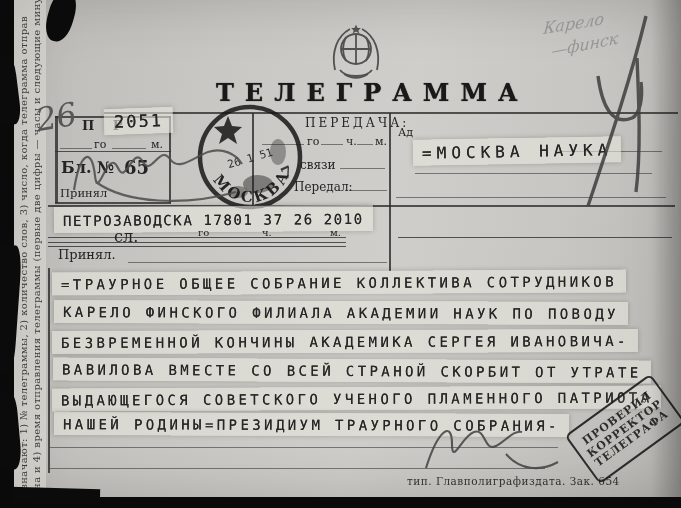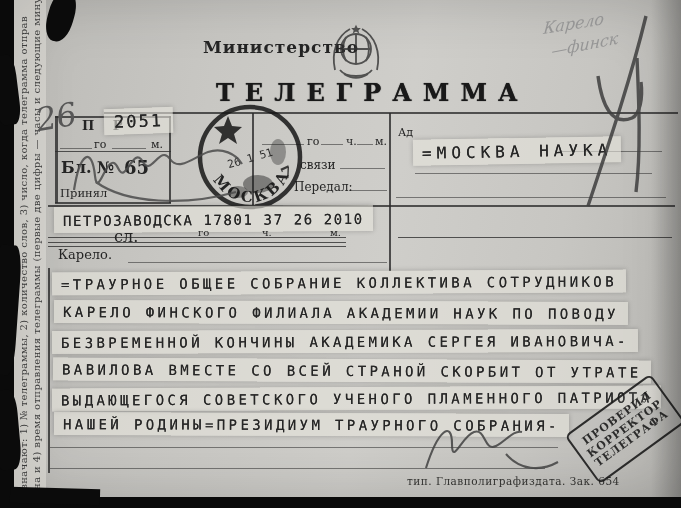--- a/index.html
+++ b/index.html
@@ -39,21 +39,20 @@
 </head>
 <body>
 
 <div id="stage">
   <div id="paper"></div>
   <div class="marginstrip"></div>
 
   <div class="vtext" style="left:18px;top:496px;">означают: 1) № телеграммы, 2) количество слов, 3) число, когда телеграмма отправ</div>
   <div class="vtext" style="left:31px;top:503px;">лена и 4) время отправления телеграммы (первые две цифры — часы и следующие минуты)</div>
 
-  <div class="lbl" style="left:203px;top:37px;font-size:17px;font-weight:bold;letter-spacing:1px;">Министерство</div>
 
   <svg style="left:328px;top:24px;" width="56" height="56" viewBox="0 0 56 56">
     <g stroke="#333" fill="none" stroke-width="1.8" opacity=".8">
       <circle cx="28" cy="25" r="15"></circle>
       <path d="M13,25 H43 M28,10 V40"></path>
       <path d="M18,13 C14,21 14,29 18,37 M38,13 C42,21 42,29 38,37"></path>
       <path d="M7,46 C3,28 9,12 22,5"></path>
       <path d="M49,46 C53,28 47,12 34,5"></path>
       <path d="M12,46 C18,54 38,54 44,46"></path>
       <path d="M16,50 C24,55 32,55 40,50"></path>
@@ -85,20 +84,21 @@
   <div class="hl thin" style="left:60px;top:148px;width:32px;"></div>
   <div class="lbl" style="left:94px;top:138px;font-size:11px;">го</div>
   <div class="hl thin" style="left:112px;top:148px;width:34px;"></div>
   <div class="lbl" style="left:151px;top:138px;font-size:11px;">м.</div>
   <div class="lbl" style="left:61px;top:158px;font-size:16px;font-weight:bold;">Бл. №</div>
   <div class="lbl" style="left:124px;top:157px;font-size:18px;font-weight:bold;">65</div>
   <div class="lbl" style="left:60px;top:186px;font-size:11.5px;">Принял</div>
 
   <div class="pencil" style="left:36px;top:98px;font-size:32px;color:#575757;transform:rotate(-10deg);">26</div>
 
+  <div class="lbl" style="left:305px;top:116px;font-size:12px;letter-spacing:3px;">ПЕРЕДАЧА:</div>
   <div class="hl thin" style="left:262px;top:144px;width:42px;"></div>
   <div class="lbl" style="left:307px;top:135px;font-size:11px;">го</div>
   <div class="hl thin" style="left:321px;top:144px;width:22px;"></div>
   <div class="lbl" style="left:346px;top:135px;font-size:11px;">ч.</div>
   <div class="hl thin" style="left:357px;top:144px;width:16px;"></div>
   <div class="lbl" style="left:375px;top:135px;font-size:11px;">м.</div>
   <div class="lbl" style="left:300px;top:158px;font-size:12px;">связи</div>
   <div class="hl thin" style="left:340px;top:168px;width:45px;"></div>
   <div class="lbl" style="left:294px;top:180px;font-size:12px;">Передал:</div>
   <div class="hl thin" style="left:349px;top:190px;width:38px;"></div>
@@ -132,21 +132,21 @@
   </div>
 
   <div class="hl" style="left:48px;top:237px;width:298px;height:1.4px;"></div>
   <div class="lbl" style="left:114px;top:227px;font-size:16px;">сл.</div>
   <div class="lbl" style="left:198px;top:227px;font-size:10px;">го</div>
   <div class="lbl" style="left:262px;top:227px;font-size:10px;">ч.</div>
   <div class="lbl" style="left:330px;top:227px;font-size:10px;">м.</div>
   <div class="hl" style="left:398px;top:237px;width:274px;height:1.4px;"></div>
   <div class="hl" style="left:48px;top:242px;width:298px;height:1.4px;"></div>
   <div class="hl" style="left:48px;top:246px;width:298px;height:1.4px;"></div>
-  <div class="lbl" style="left:58px;top:247px;font-size:13px;">Карело.</div>
+  <div class="lbl" style="left:58px;top:247px;font-size:13px;">Принял.</div>
   <div class="hl thin" style="left:128px;top:262px;width:259px;"></div>
 
   <div class="vl" style="left:48px;top:268px;height:205px;"></div>
 
   <div class="tape msgline typed" style="left:52px;top:271px;transform:rotate(-.3deg);">=ТРАУРНОЕ ОБЩЕЕ СОБРАНИЕ КОЛЛЕКТИВА СОТРУДНИКОВ</div>
   <div class="tape msgline typed" style="left:54px;top:301px;transform:rotate(.2deg);">КАРЕЛО ФИНСКОГО ФИЛИАЛА АКАДЕМИИ НАУК ПО ПОВОДУ</div>
   <div class="tape msgline typed" style="left:52px;top:330px;transform:rotate(-.2deg);">БЕЗВРЕМЕННОЙ КОНЧИНЫ АКАДЕМИКА СЕРГЕЯ ИВАНОВИЧА-</div>
   <div class="tape msgline typed" style="left:53px;top:359px;transform:rotate(.3deg);">ВАВИЛОВА ВМЕСТЕ СО ВСЕЙ СТРАНОЙ СКОРБИТ ОТ УТРАТЕ</div>
   <div class="tape msgline typed" style="left:52px;top:387px;transform:rotate(-.3deg);">ВЫДАЮЩЕГОСЯ СОВЕТСКОГО УЧЕНОГО ПЛАМЕННОГО ПАТРИОТА</div>
   <div class="tape msgline typed" style="left:54px;top:413px;transform:rotate(.2deg);">НАШЕЙ РОДИНЫ=ПРЕЗИДИУМ ТРАУРНОГО СОБРАНИЯ-</div>

